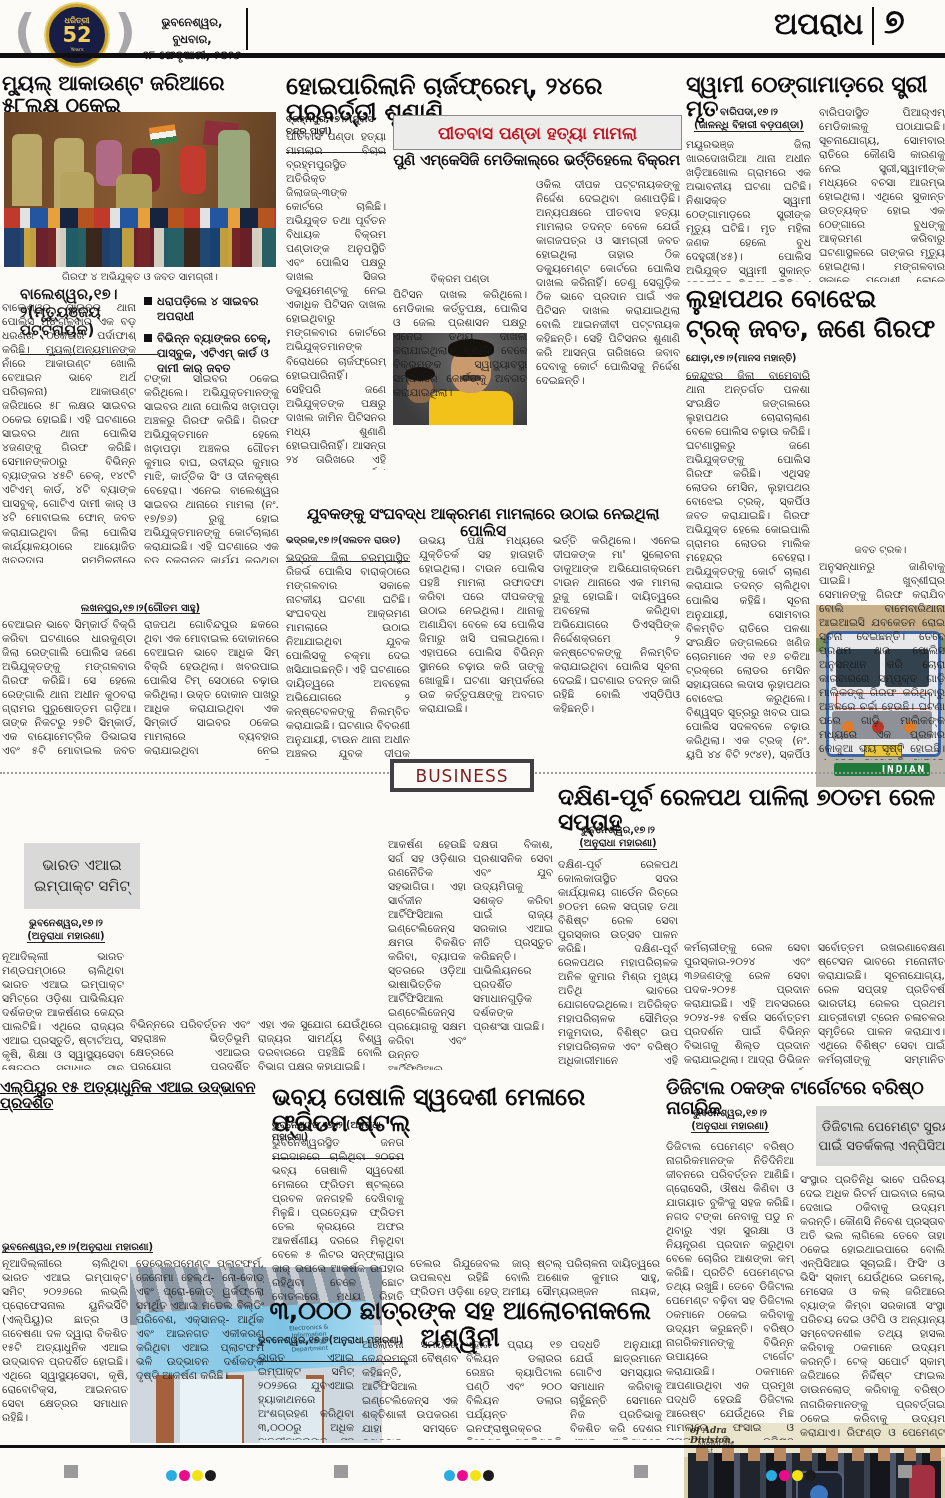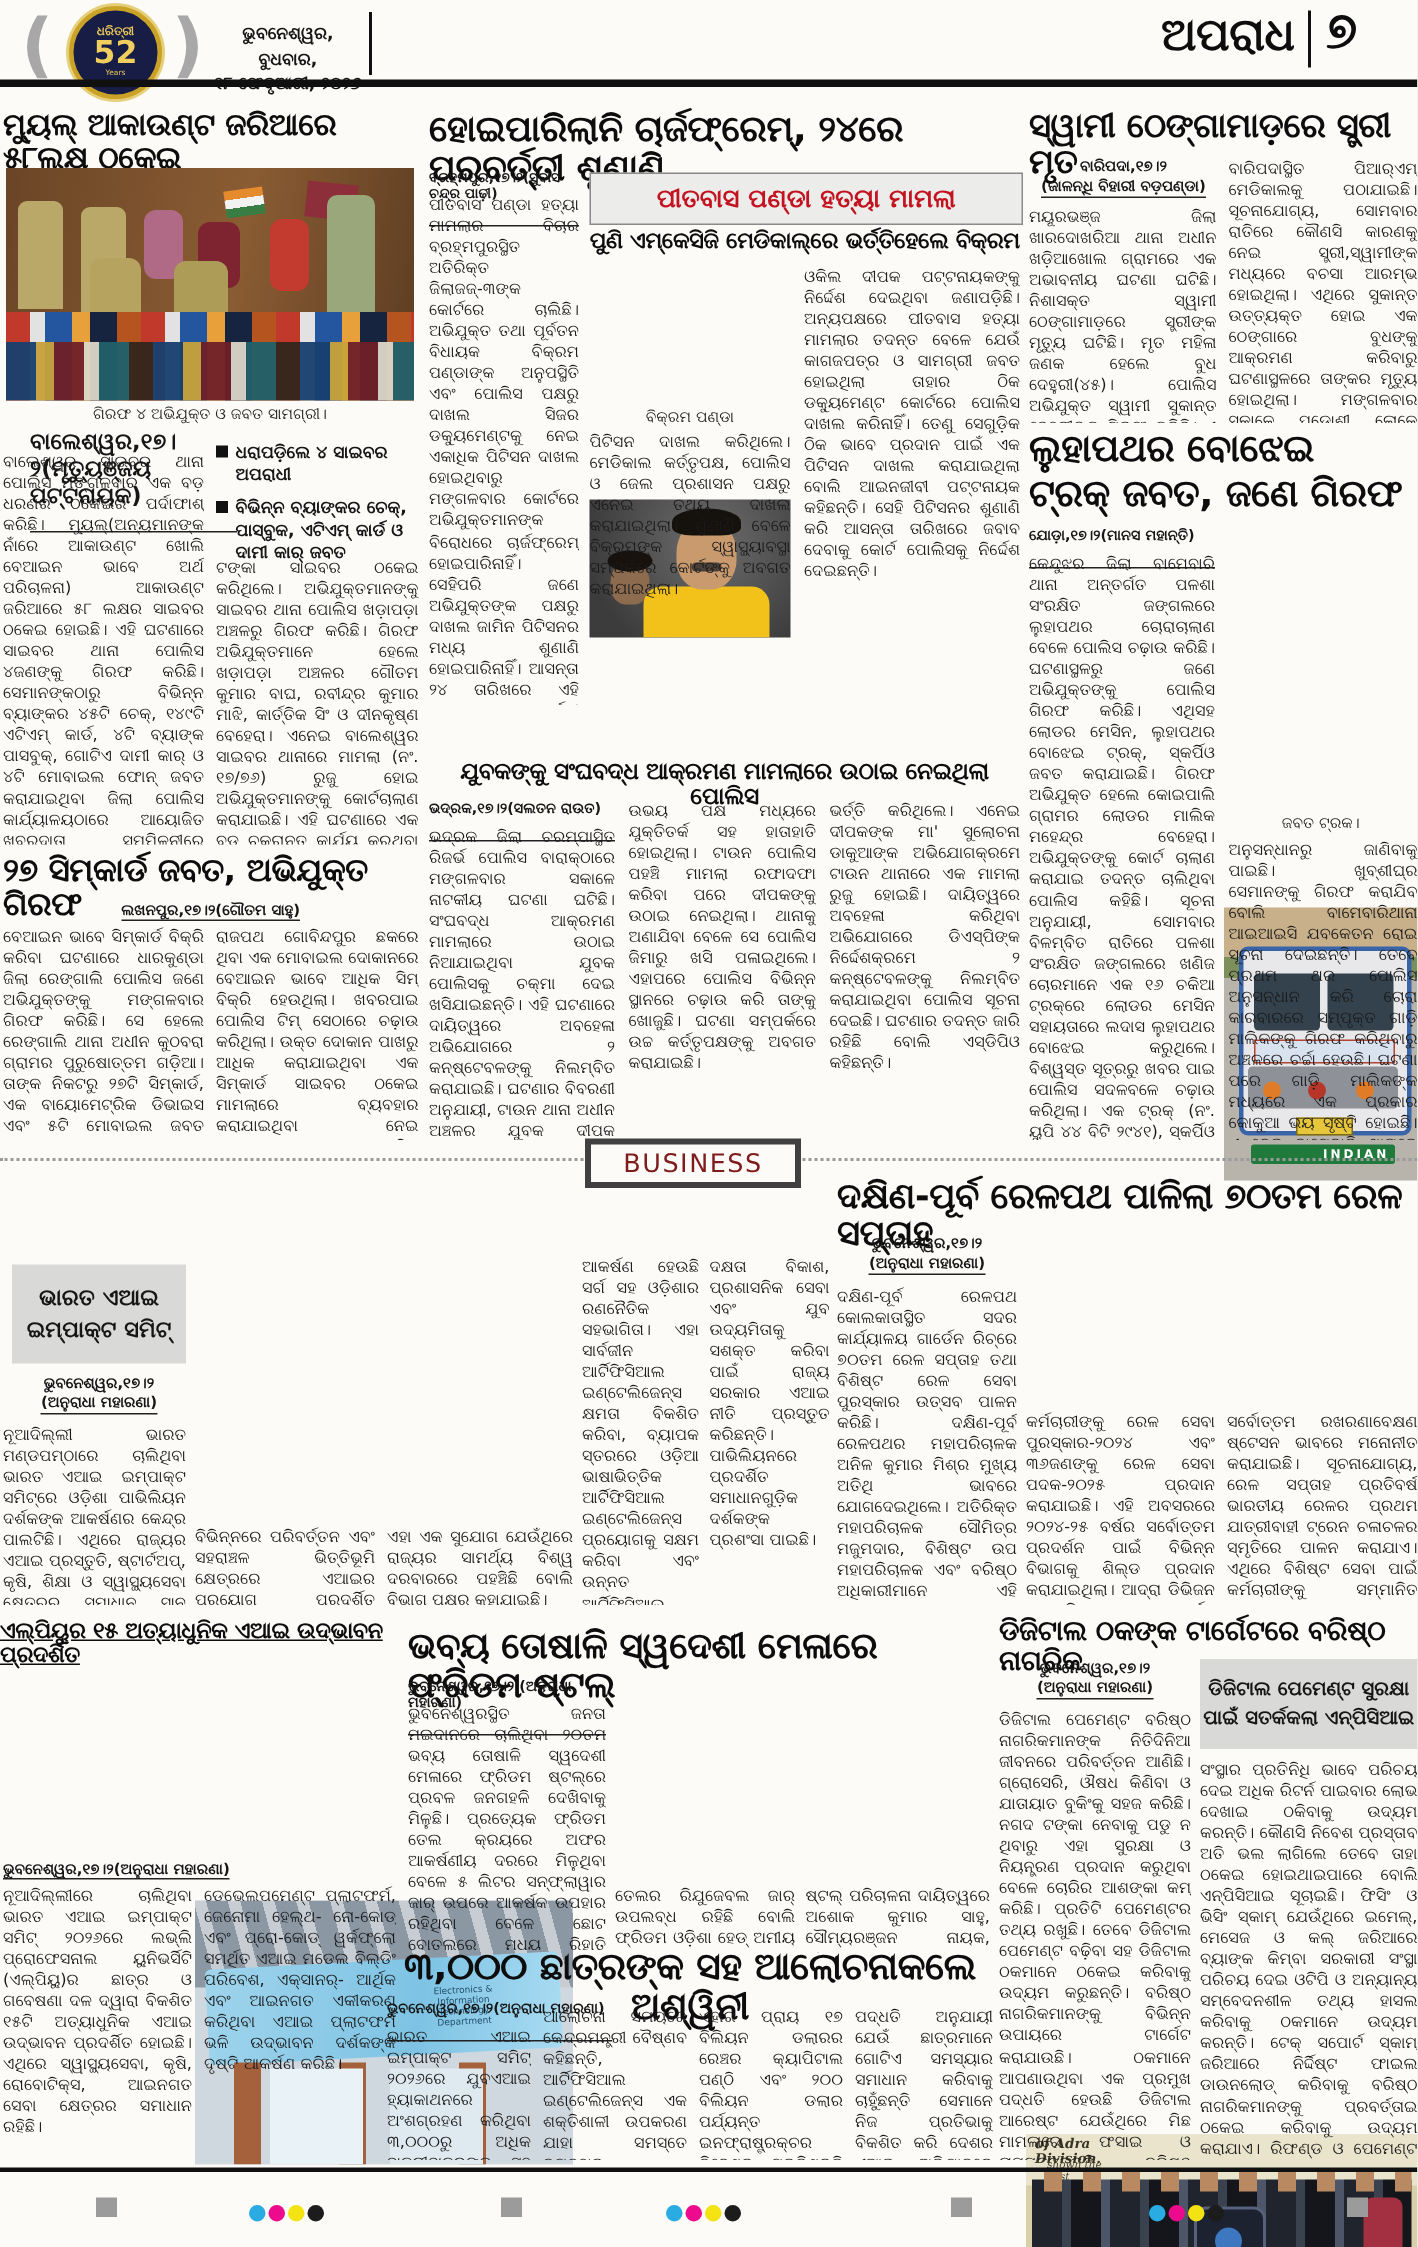--- a/index.html
+++ b/index.html
@@ -11,21 +11,21 @@
   .dl2{font-weight:700;font-size:10px;text-align:center;line-height:1.25;}
   .bc{font-size:10.8px;line-height:1.3;text-align:justify;overflow:hidden;word-break:break-word;color:#1b1b1b;}
   .cap{font-size:10.3px;text-align:center;color:#222;}
   .rule{background:#101010;}
   .dotted{border-top:2px dotted #9a9a9a;height:0;}
   .bullet-item{display:flex;gap:5px;font-weight:700;font-size:11.5px;line-height:1.3;margin-bottom:7px;}
   .sq{width:8px;height:8px;background:#111;margin-top:3px;flex:0 0 8px;}
   .banner{background:#ececea;border:1px solid #8a8a8a;display:flex;align-items:center;justify-content:center;
           font-weight:700;color:#c41320;font-size:17px;}
   .graybox{background:#d9d9d7;display:flex;flex-direction:column;align-items:center;justify-content:center;
-           font-weight:700;text-align:center;}
+           font-weight:400;text-align:center;margin-left:16px;}
   .ph{position:relative;overflow:hidden;background:#888;}
   .ph *{position:absolute;}
   .dotgrp span{display:inline-block;width:11px;height:11px;border-radius:50%;margin-right:2px;}
   .regsq{width:14px;height:13px;background:#9b9b9b;}
   .serifsm{font-family:"DejaVu Serif","Liberation Serif",serif;}
 </style>
 </head>
 <body>
 
 <div id="page">
@@ -129,21 +129,20 @@
   </div>
   <div class="abs cap" style="left:816px;top:543px;width:129px;">ଜବତ ଟ୍ରକ।</div>
   <div class="abs bc" style="left:819px;top:560px;width:126px;height:200px;">ଅନୁସନ୍ଧାନରୁ ଜାଣିବାକୁ ପାଇଛି। ଖୁବ୍‌ଶୀଘ୍ର ସେମାନଙ୍କୁ ଗିରଫ କରାଯିବ ବୋଲି ବାମେବାରିଥାନା ଆଇଆଇସି ଯବକେତନ ରୋଇ ସୂଚନା ଦେଇଛନ୍ତି। ତେବେ ପ୍ରଥମ ଥର ପୋଲିସ ଅନୁସନ୍ଧାନ କରି ଚୋରା କାରବାରରେ ସମ୍ପୃକ୍ତ ଗାଡ଼ି ମାଲିକଙ୍କୁ ଗିରଫ କରିଥିବାରୁ ଅଞ୍ଚଳରେ ଚର୍ଚ୍ଚା ହେଉଛି। ଘଟଣା ପରେ ଗାଡ଼ି ମାଲିକଙ୍କ ମଧ୍ୟରେ ଏକ ପ୍ରକାର କୋକୁଆ ଭୟ ସୃଷ୍ଟି ହୋଇଛି। ଏ ନେଇ ବାମେବାରି ଥାନାରେ ଏକ ମାମଲା(ନଂ.୩୭/୨୦୭୬) ରୁଜୁ କରାଯାଇ ଅଭିଯୁକ୍ତଙ୍କୁ କୋର୍ଟଚାଲାଣ କରାଯାଇଥିବା ଆଇଆଇସି ସୂଚନା ଦେଇଛନ୍ତି।</div>
 
   <div class="abs h" style="left:286px;top:506px;width:394px;font-size:15.5px;text-align:center;font-weight:700;">ଯୁବକଙ୍କୁ ସଂଘବଦ୍ଧ ଆକ୍ରମଣ ମାମଲାରେ ଉଠାଇ ନେଇଥିଲା ପୋଲିସ</div>
   <div class="abs dl" style="left:286px;top:534px;width:124px;font-size:9.6px;">ଭଦ୍ରକ,୧୭।୨(ସଲତନ ରାଉତ)</div>
   <div class="abs bc" style="left:286px;top:551px;width:124px;height:209px;">ଭଦ୍ରକ ଜିଲା ଚରମ୍ପାସ୍ଥିତ ରିଜର୍ଭ ପୋଲିସ ବାରାକ୍‌ଠାରେ ମଙ୍ଗଳବାର ସକାଳେ ନାଟକୀୟ ଘଟଣା ଘଟିଛି। ସଂଘବଦ୍ଧ ଆକ୍ରମଣ ମାମଲାରେ ଉଠାଇ ନିଆଯାଇଥିବା ଯୁବକ ପୋଲିସକୁ ଚକ୍ମା ଦେଇ ଖସିଯାଇଛନ୍ତି। ଏହି ଘଟଣାରେ ଦାୟିତ୍ୱରେ ଅବହେଳା ଅଭିଯୋଗରେ ୨ କନ୍‌ଷ୍ଟେବଳଙ୍କୁ ନିଲମ୍ବିତ କରାଯାଇଛି। ଘଟଣାର ବିବରଣୀ ଅନୁଯାୟୀ, ଟାଉନ ଥାନା ଅଧୀନ ଅଞ୍ଚଳର ଯୁବକ ଦୀପକ ଡାକୁଆଙ୍କୁ ପୋଲିସ ଅଟକ ରଖିଥିଲା।</div>
   <div class="abs bc" style="left:419px;top:534px;width:125px;height:226px;">ଉଭୟ ପକ୍ଷ ମଧ୍ୟରେ ଯୁକ୍ତିତର୍କ ସହ ହାତାହାତି ହୋଇଥିଲା। ଟାଉନ ପୋଲିସ ପହଞ୍ଚି ମାମଲା ରଫାଦଫା କରିବା ପରେ ଦୀପକଙ୍କୁ ଉଠାଇ ନେଇଥିଲା। ଥାନାକୁ ଅଣାଯିବା ବେଳେ ସେ ପୋଲିସ ଜିମାରୁ ଖସି ପଳାଇଥିଲେ। ଏହାପରେ ପୋଲିସ ବିଭିନ୍ନ ସ୍ଥାନରେ ଚଢ଼ାଉ କରି ତାଙ୍କୁ ଖୋଜୁଛି। ଘଟଣା ସମ୍ପର୍କରେ ଉଚ୍ଚ କର୍ତ୍ତୃପକ୍ଷଙ୍କୁ ଅବଗତ କରାଯାଇଛି।</div>
   <div class="abs bc" style="left:553px;top:534px;width:127px;height:226px;">ଭର୍ତ୍ତି କରିଥିଲେ। ଏନେଇ ଦୀପକଙ୍କ ମା' ସୁଲୋଚନା ଡାକୁଆଙ୍କ ଅଭିଯୋଗକ୍ରମେ ଟାଉନ ଥାନାରେ ଏକ ମାମଲା ରୁଜୁ ହୋଇଛି। ଦାୟିତ୍ୱରେ ଅବହେଳା କରିଥିବା ଅଭିଯୋଗରେ ଡିଏସ୍‌ପିଙ୍କ ନିର୍ଦ୍ଦେଶକ୍ରମେ ୨ କନ୍‌ଷ୍ଟେବଳଙ୍କୁ ନିଲମ୍ବିତ କରାଯାଇଥିବା ପୋଲିସ ସୂଚନା ଦେଇଛି। ଘଟଣାର ତଦନ୍ତ ଜାରି ରହିଛି ବୋଲି ଏସ୍‌ଡିପିଓ କହିଛନ୍ତି।</div>
 
-  <div class="abs h" style="left:2px;top:569px;width:277px;font-size:21.5px;">୨୭ ସିମ୍‌କାର୍ଡ ଜବତ, ଅଭିଯୁକ୍ତ ଗିରଫ</div>
   <div class="abs dl2" style="left:2px;top:602px;width:277px;">
     <span style="border-bottom:1px solid #222;">ଲଖନପୁର,୧୭।୨(ଗୌତମ ସାହୁ)</span>
   </div>
   <div class="abs bc" style="left:2px;top:618px;width:134px;height:142px;">ବେଆଇନ ଭାବେ ସିମ୍‌କାର୍ଡ ବିକ୍ରି କରିବା ଘଟଣାରେ ଧାରକୁଣ୍ଡା ଜିଲା ରେଙ୍ଗାଲି ପୋଲିସ ଜଣେ ଅଭିଯୁକ୍ତଙ୍କୁ ମଙ୍ଗଳବାର ଗିରଫ କରିଛି। ସେ ହେଲେ ରେଙ୍ଗାଲି ଥାନା ଅଧୀନ କୁଠବରା ଗ୍ରାମର ପୁରୁଷୋତ୍ତମ ଗଡ଼ିଆ। ତାଙ୍କ ନିକଟରୁ ୨୭ଟି ସିମ୍‌କାର୍ଡ, ଏକ ବାୟୋମେଟ୍ରିକ ଡିଭାଇସ ଏବଂ ୫ଟି ମୋବାଇଲ ଜବତ କରାଯାଇଥିବା ନେଇ ମଙ୍ଗଳବାର ପୋଲିସ ସୂଚନା ଦେଇଛି। ସୂଚନା ଅନୁଯାୟୀ, ୪୯ ନମ୍ବର ଜାତୀୟ</div>
   <div class="abs bc" style="left:144px;top:618px;width:135px;height:142px;">ରାଜପଥ ଗୋବିନ୍ଦପୁର ଛକରେ ଥିବା ଏକ ମୋବାଇଲ ଦୋକାନରେ ବେଆଇନ ଭାବେ ଆଧିକ ସିମ୍ ବିକ୍ରି ହେଉଥିଲା। ଖବରପାଇ ପୋଲିସ ଟିମ୍ ସେଠାରେ ଚଢ଼ାଉ କରିଥିଲା। ଉକ୍ତ ଦୋକାନ ପାଖରୁ ଆଧିକ କରାଯାଇଥିବା ଏକ ସିମ୍‌କାର୍ଡ ସାଇବର ଠକେଇ ମାମଲାରେ ବ୍ୟବହାର କରାଯାଇଥିବା ନେଇ ତଦନ୍ତବେଳେ ପୋଲିସ ଜାଣିବାକୁପାଇଥିଲା। ଏହି ସିମ୍‌କାର୍ଡ ଦ୍ୱାରା ପ୍ରାୟ ୧୪ ଲକ୍ଷ ୯୯ ହଜାର ୬୦୦ ଟଙ୍କା ଠକେଇ ହୋଇଥିବା ବୋଲି ପୋଲିସ ପକ୍ଷରୁ ସୂଚନା ଦିଆଯାଇଛି।</div>
 
   <div class="abs dotted" style="left:0;top:772px;width:945px;"></div>
   <div class="abs" style="left:390px;top:759px;width:136px;height:25px;background:#fcfbf8;border:4px solid #404040;display:flex;align-items:center;justify-content:center;font-size:17px;font-weight:500;letter-spacing:1px;color:#7f1d1d;">
     <span>BUSINESS</span>
   </div>

